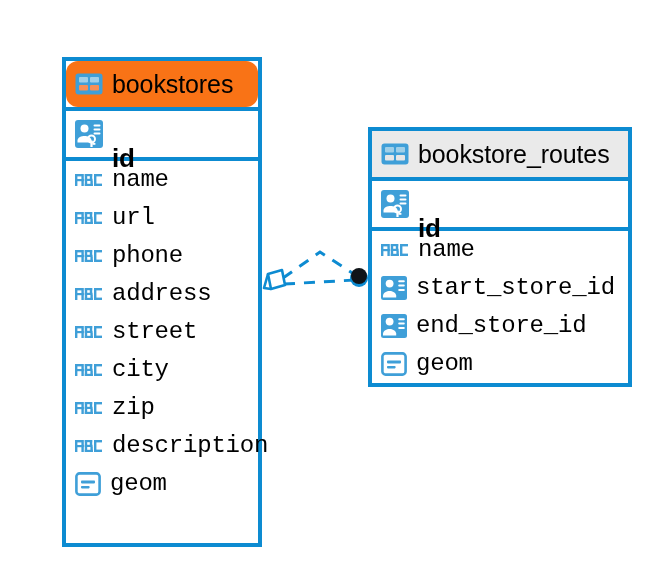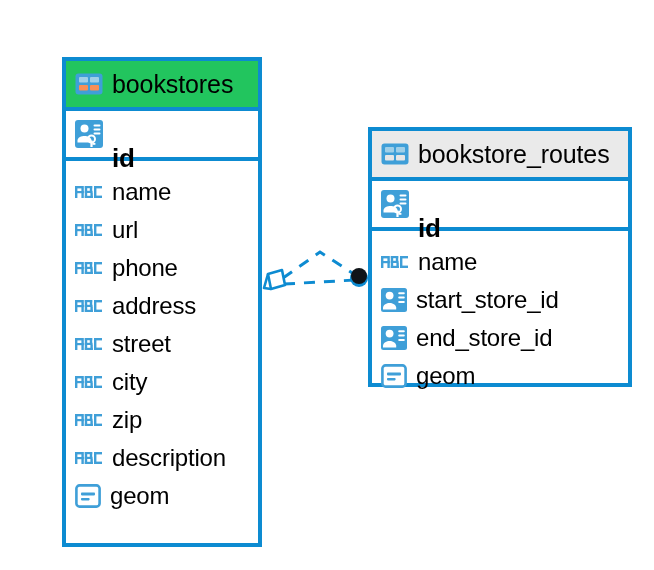--- a/index.html
+++ b/index.html
@@ -32,21 +32,21 @@
   }
 
   .entity-header {
     display: flex;
     align-items: center;
     box-sizing: border-box;
     height: 46px;
     padding: 0 8px 0 9px;
     gap: 9px;
   }
-  .entity-header.orange { background: #22c55e; }
+  .entity-header.orange { background: #f97316; border-radius: 12px; }
   .entity-header.grey   { background: #eaeaea; }
 
   .entity-title {
     font-size: 25px;
     color: #000000;
     line-height: 1;
     white-space: nowrap;
     letter-spacing: -0.1px;
   }
 
@@ -72,21 +72,21 @@
 
   .field-name {
     font-size: 24px;
     color: #000000;
     line-height: 1;
     white-space: nowrap;
     letter-spacing: -0.2px;
   }
   .field-name.bold { font-weight: bold; font-size: 26px; margin-top: 47px; }
 
-  .fields-block { padding: 12px 0 6px 0; }
+  .fields-block { padding: 0 0 6px 0; font-family: Liberation Mono, monospace; }
 
   
   .icon {
     flex: 0 0 auto;
     display: inline-block;
     line-height: 0;
   }
   .icon svg { display: block; }
 
   

